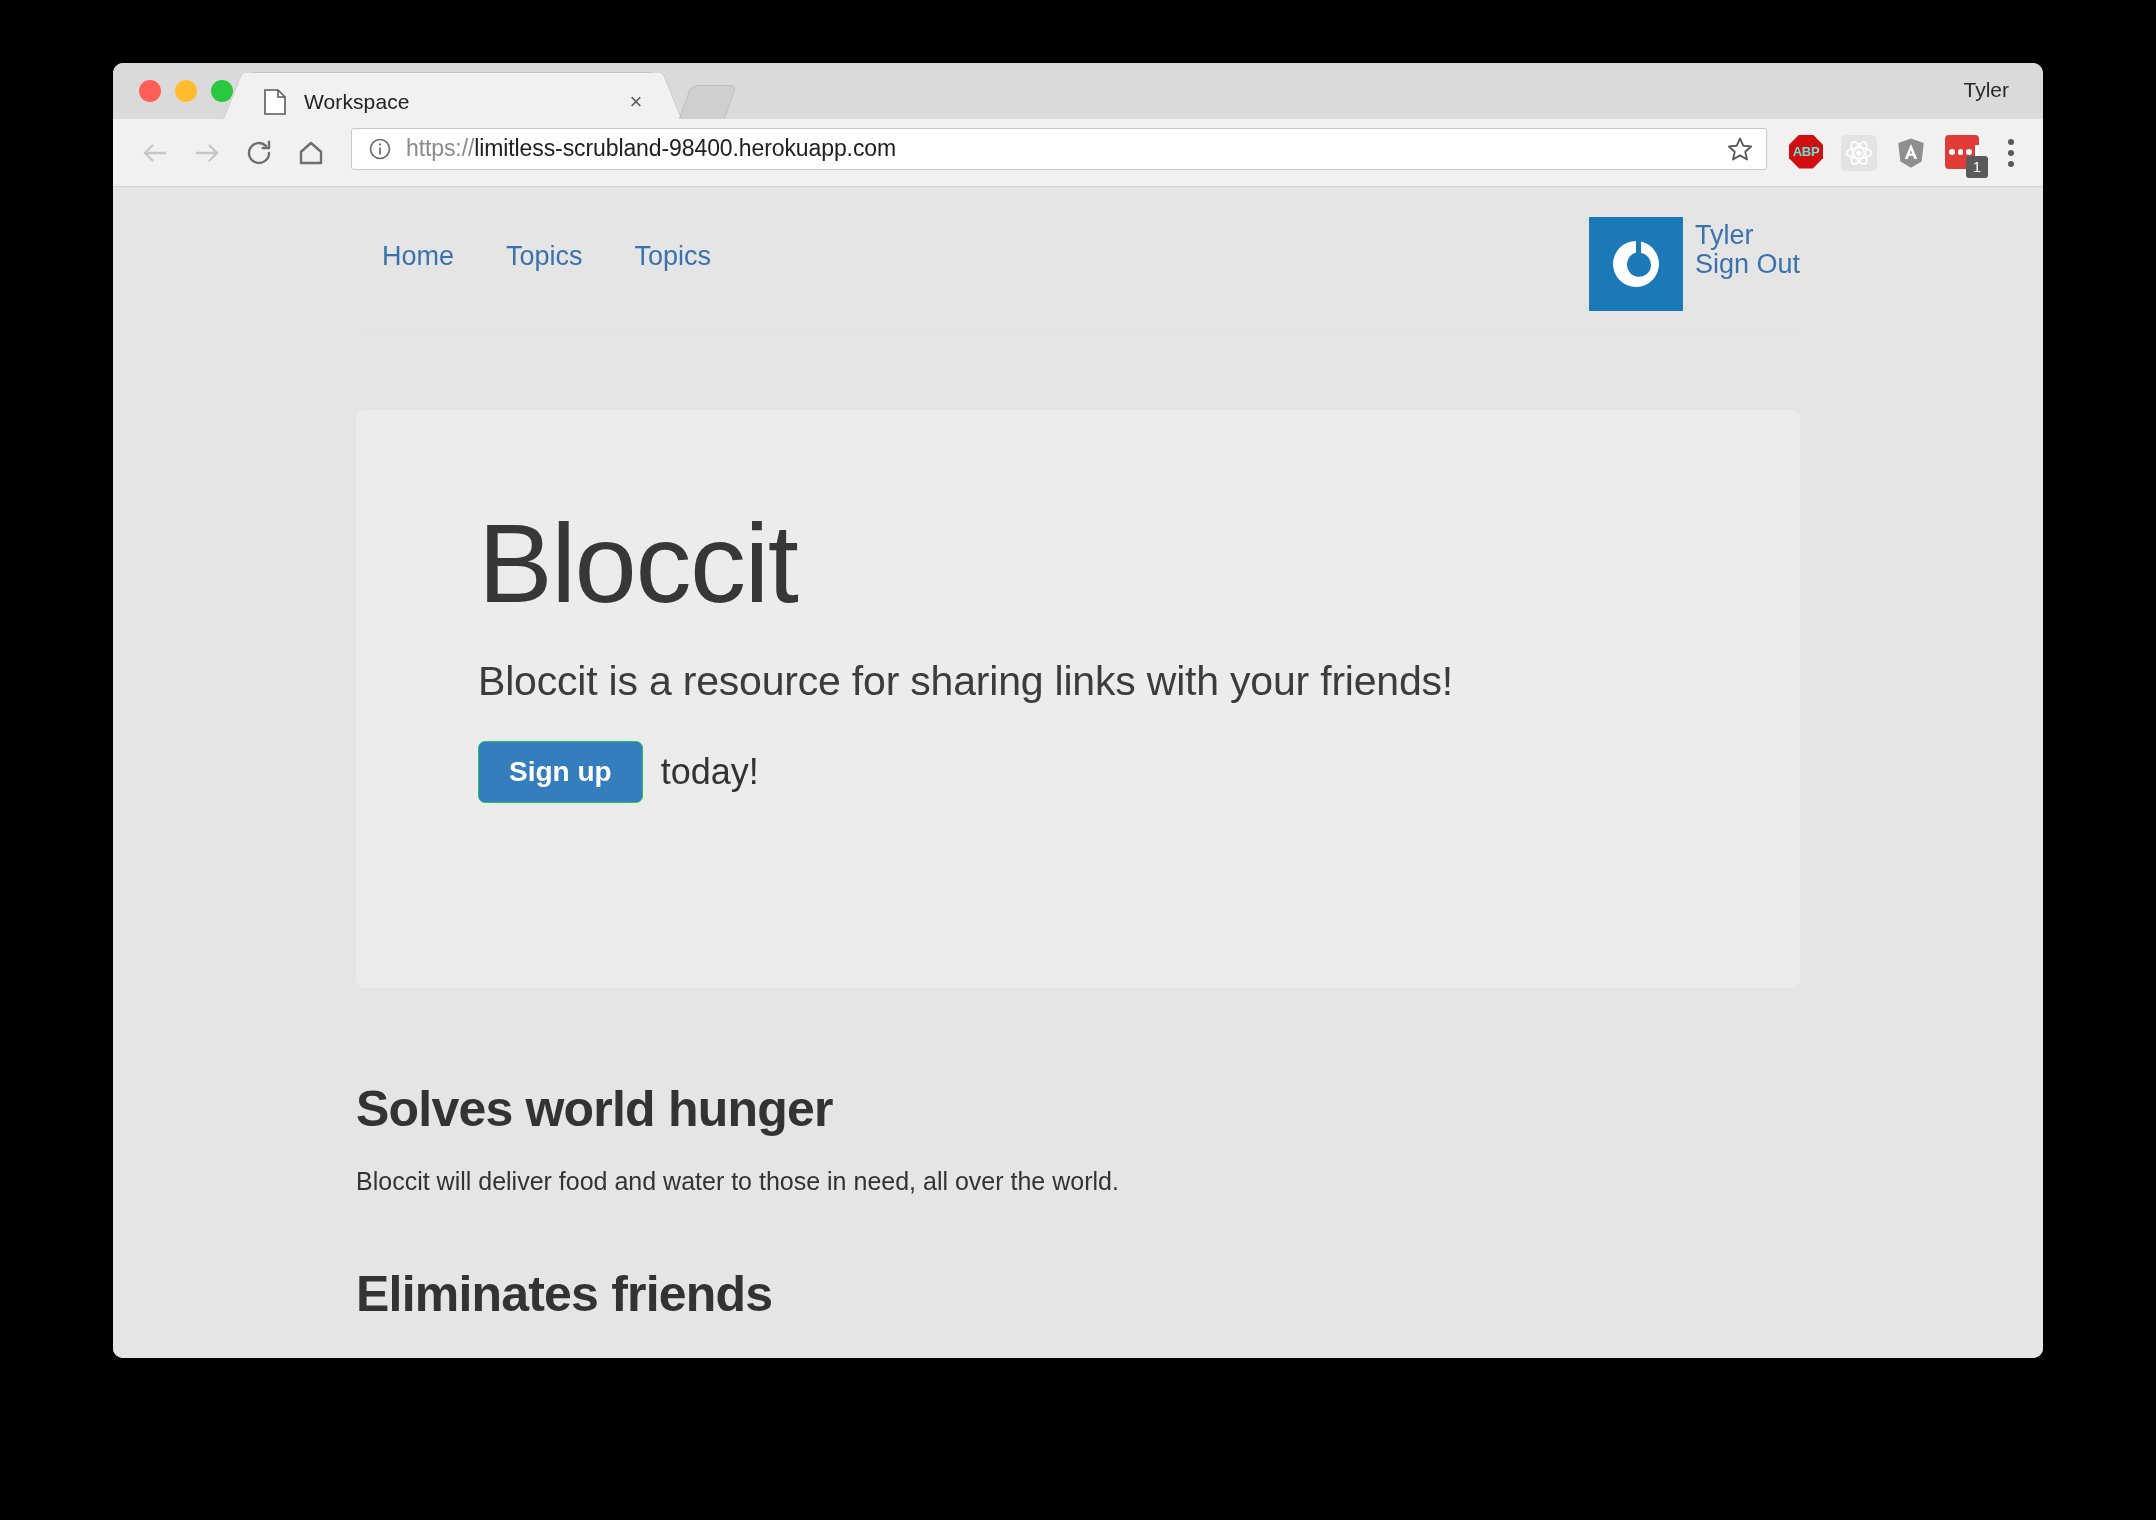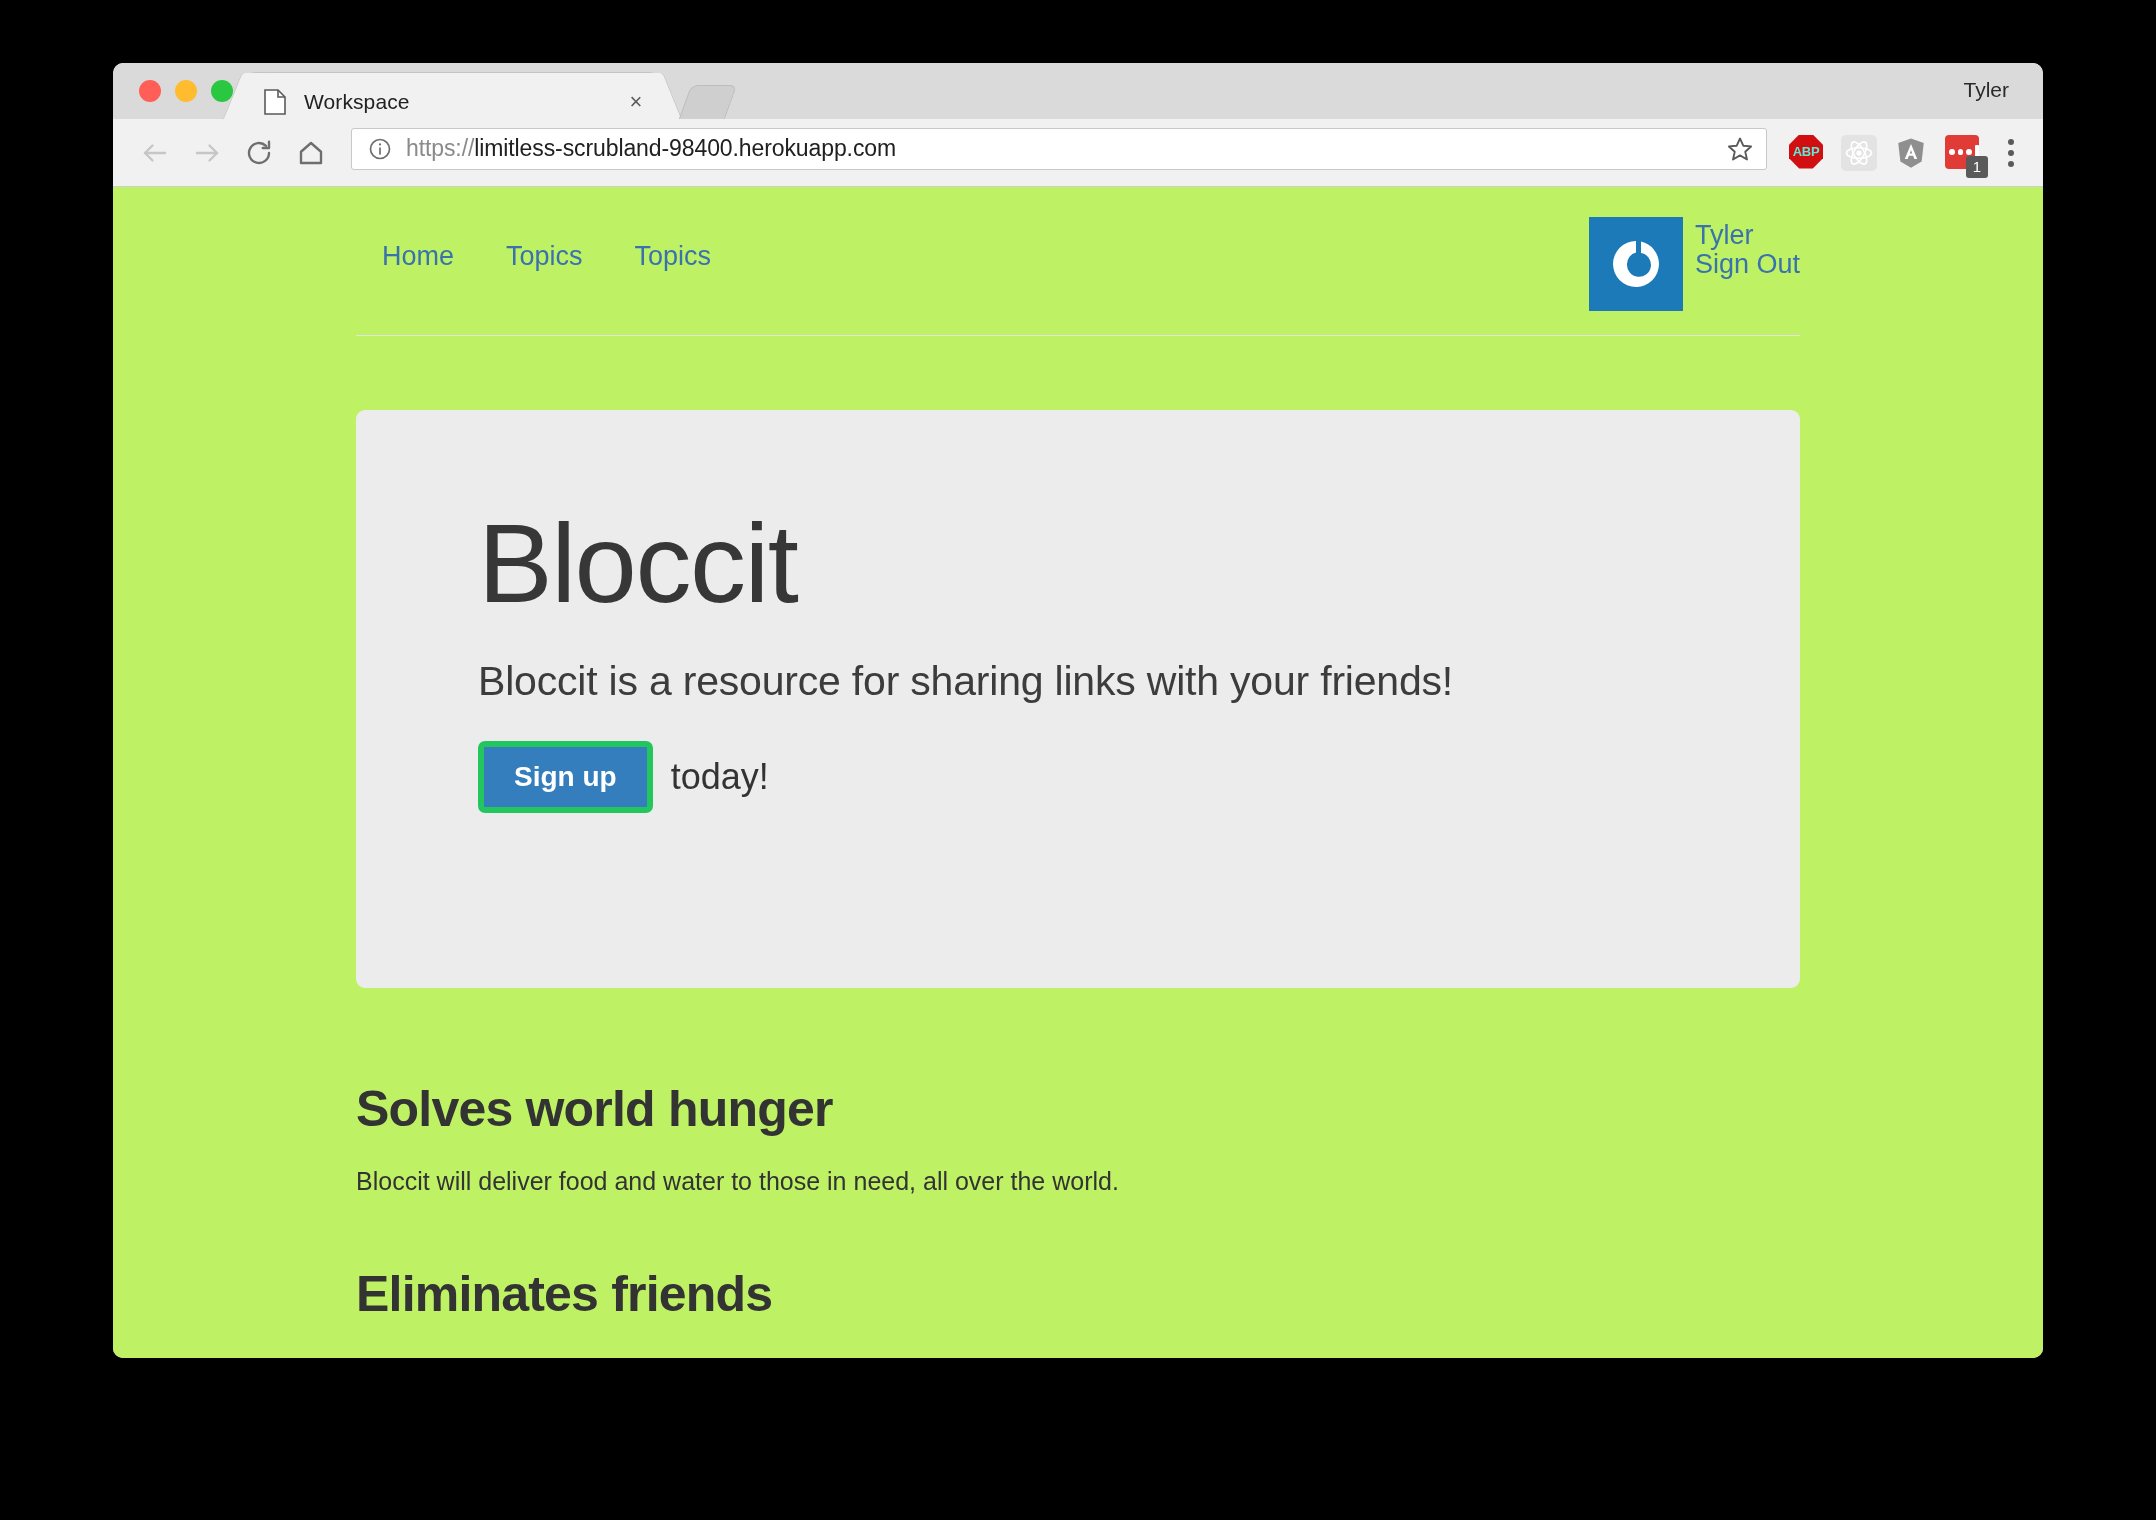--- a/index.html
+++ b/index.html
@@ -141,21 +141,21 @@
     position: absolute; right: -7px; bottom: -7px;
     min-width: 22px; height: 22px; background: #5a5a5a; color: #fff;
     border-radius: 3px; font-size: 15px; line-height: 22px; text-align: center;
     padding: 0 3px;
   }
   .menu-dots { width: 28px; height: 36px; display: flex; flex-direction: column; align-items: center; justify-content: center; gap: 5px; }
   .menu-dots i { width: 6px; height: 6px; border-radius: 50%; background: #5a5a5a; display: block; }
 
   
   .page {
-    background: #bef264;
+    background: #e5e5e5;
     height: 1171px;
     position: relative;
     overflow: hidden;
   }
   .container {
     width: 1444px;
     margin: 0 auto;
     padding-top: 26px;
   }
 
@@ -215,21 +215,21 @@
     color: #3c3c3c;
     margin-top: 38px;
     letter-spacing: -0.2px;
   }
   .jumbo-cta { margin-top: 36px; display: flex; align-items: center; gap: 18px; }
   .btn-primary {
     background: #357ebd;
     color: #ffffff;
     font-size: 28px;
     font-weight: bold;
-    border: 6px solid #22c55e;
+    border: 1px solid #22c55e;
     border-radius: 7px;
     padding: 16px 30px;
     cursor: pointer;
     line-height: 1;
     font-family: "Liberation Sans", sans-serif;
   }
   .cta-after { font-size: 36px; color: #333333; font-weight: 300; }
 
   
   .features { margin-top: 94px; }

